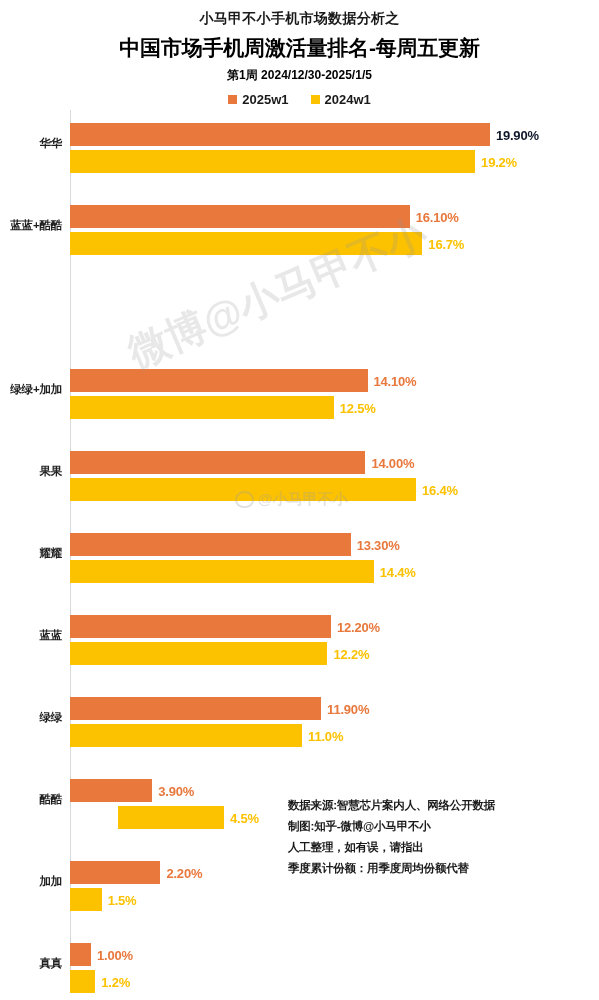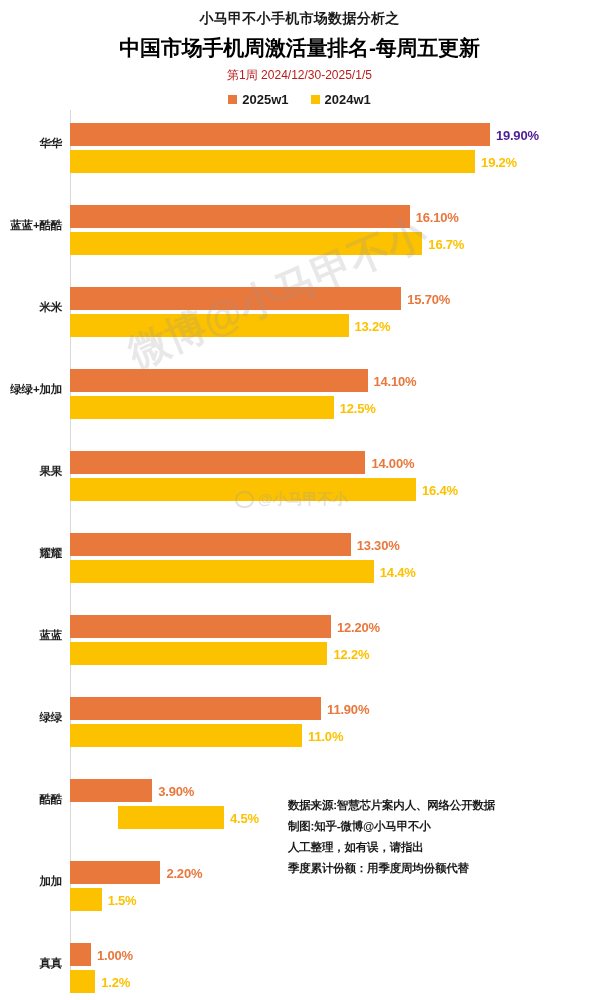--- a/index.html
+++ b/index.html
@@ -36,22 +36,22 @@
   .maintitle {
     font-size: 21px;
     font-weight: bold;
     letter-spacing: -0.2px;
     color: #000000;
     margin-top: 6px;
     line-height: 27px;
   }
   .subtitle {
     font-size: 12px;
-    font-weight: normal;
-    color: #b91c1c;
+    font-weight: bold;
+    color: #000000;
     margin-top: 6px;
     line-height: 17px;
   }
   .legend {
     margin-top: 7px;
     display: flex;
     justify-content: center;
     align-items: center;
     gap: 22px;
     line-height: 17px;
@@ -195,42 +195,33 @@
         <span class="legend-label">2024w1</span>
       </div>
     </div>
 </div>
 
 <div class="plot" id="plot">
   <div class="axis-line"></div>
 <div class="group" style="top: 0px;">
       <div class="cat-label">华华</div>
       <div class="bar s0" style="width: 419.89px; background: rgb(232, 120, 60);">
-        <span class="bar-value" style="color: #4c1d95;">19.90%</span>
+        <span class="bar-value" style="color: #0f172a;">19.90%</span>
       </div>
       <div class="bar s1" style="width: 405.12px; background: rgb(252, 194, 0);">
         <span class="bar-value" style="color: rgb(252, 194, 0);">19.2%</span>
       </div>
     </div>
     <div class="group" style="top: 82px;">
       <div class="cat-label">蓝蓝+酷酷</div>
       <div class="bar s0" style="width: 339.71px; background: rgb(232, 120, 60);">
         <span class="bar-value" style="color: rgb(232, 120, 60);">16.10%</span>
       </div>
       <div class="bar s1" style="width: 352.37px; background: rgb(252, 194, 0);">
         <span class="bar-value" style="color: rgb(252, 194, 0);">16.7%</span>
-      </div>
-    </div>
-    <div class="group" style="top: 164px;">
-      <div class="cat-label">米米</div>
-      <div class="bar s0" style="width: 331.27px; background: rgb(232, 120, 60);">
-        <span class="bar-value" style="color: rgb(232, 120, 60);">15.70%</span>
-      </div>
-      <div class="bar s1" style="width: 278.52px; background: rgb(252, 194, 0);">
-        <span class="bar-value" style="color: rgb(252, 194, 0);">13.2%</span>
       </div>
     </div>
     <div class="group" style="top: 246px;">
       <div class="cat-label">绿绿+加加</div>
       <div class="bar s0" style="width: 297.51px; background: rgb(232, 120, 60);">
         <span class="bar-value" style="color: rgb(232, 120, 60);">14.10%</span>
       </div>
       <div class="bar s1" style="width: 263.75px; background: rgb(252, 194, 0);">
         <span class="bar-value" style="color: rgb(252, 194, 0);">12.5%</span>
       </div>

